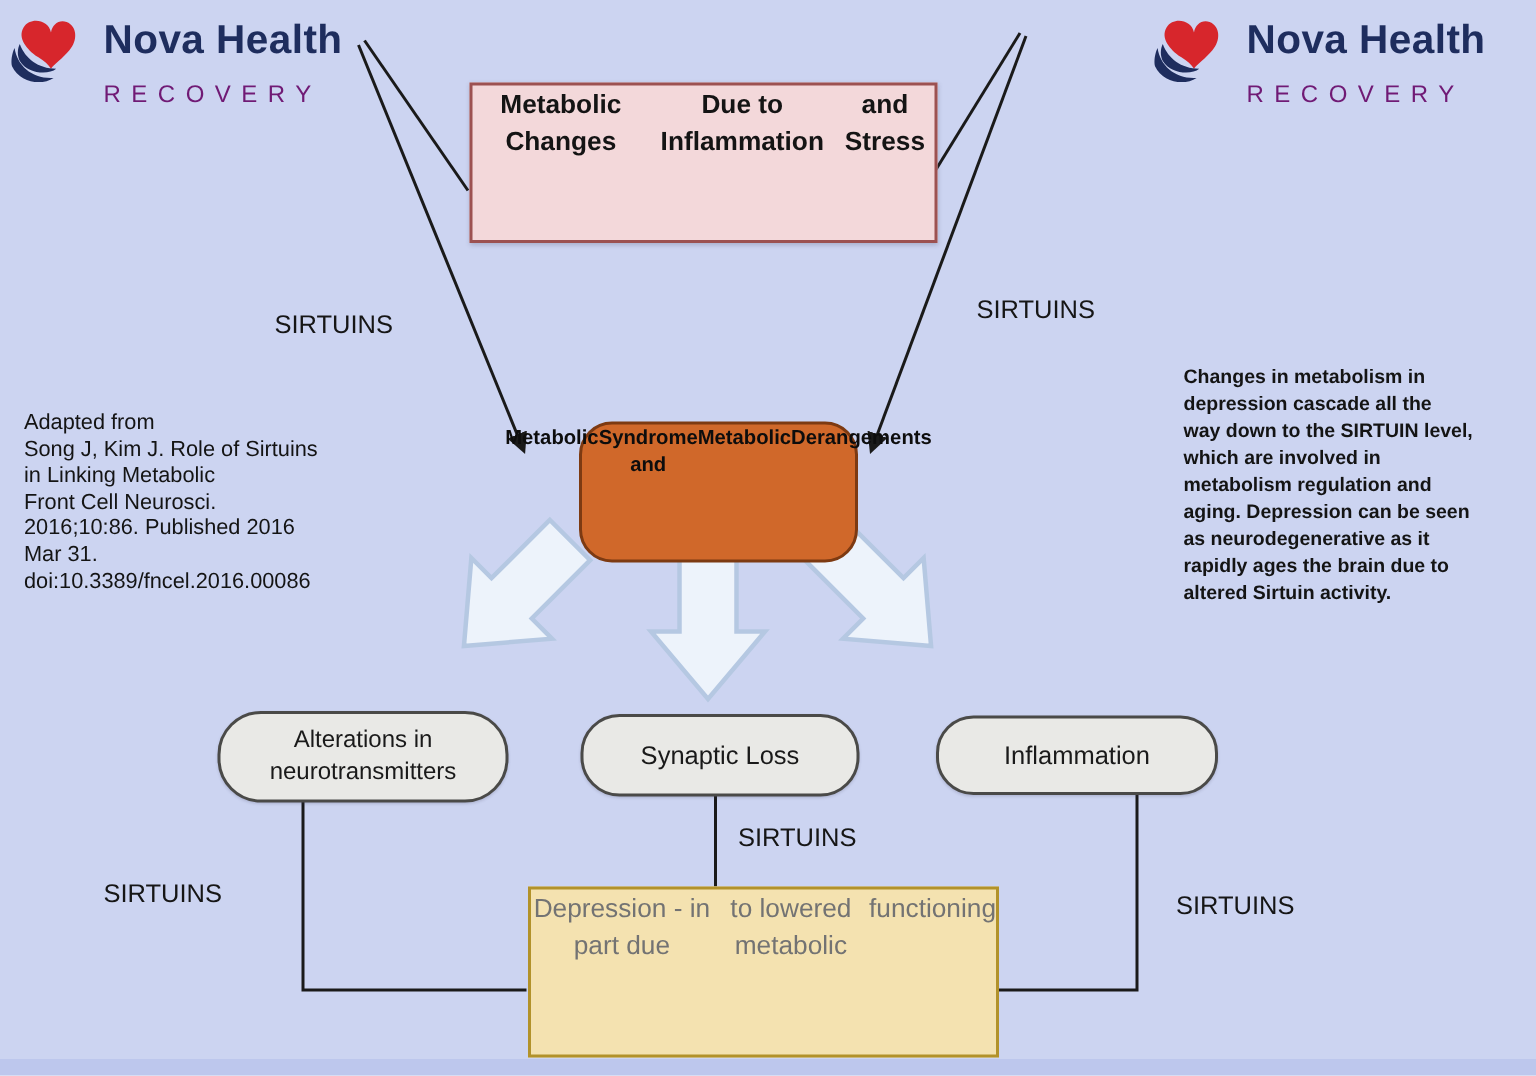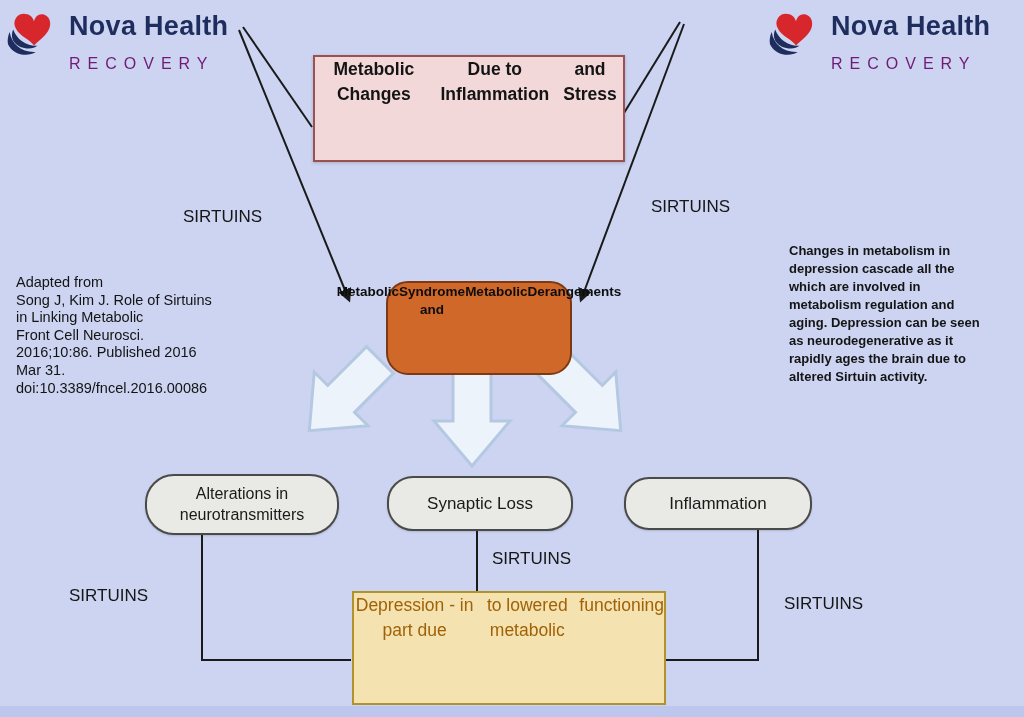--- a/index.html
+++ b/index.html
@@ -18,21 +18,21 @@
   .logo-title{font-size:27px;font-weight:bold;color:#1e2d5e;letter-spacing:.3px;line-height:1.05;margin-top:6px;}
   .logo-subtitle{font-size:16px;color:#701a75;letter-spacing:7px;margin-top:15px;}
 
   
   .box{position:absolute;display:flex;justify-content:center;text-align:center;}
   .pink-box{left:313px;top:55px;width:308px;height:103px;background:#f3d8da;border:2px solid #9c5151;
     font-weight:bold;font-size:17.5px;line-height:1.42;box-shadow:0 1px 3px rgba(60,60,90,.25);}
   .orange-box{left:386px;top:257px;width:182px;height:90px;background:#d0682a;border:2px solid #7d3a12;
     border-radius:22px;font-size:13.5px;font-weight:600;line-height:1.3;color:#0d0d0d;margin-top:24px;}
   .bottom-box{left:352px;top:591px;width:310px;height:110px;background:#f4e2b0;border:2px solid #b2922a;
-    font-size:17.5px;line-height:1.45;color:#a16207;}
+    font-size:17.5px;line-height:1.45;color:#737373;}
 
   
   .pill{position:absolute;background:#e9e9e6;border:2px solid #4a4a48;display:flex;flex-direction:column;
     justify-content:center;align-items:center;text-align:center;color:#1a1a1a;box-shadow:0 1px 2px rgba(60,60,90,.2);}
   .pill-left{left:145px;top:474px;width:190px;height:57px;border-radius:29px;font-size:16px;line-height:1.3;}
   .pill-center{left:387px;top:476px;width:182px;height:51px;border-radius:26px;font-size:17px;}
   .pill-right{left:624px;top:477px;width:184px;height:49px;border-radius:25px;font-size:17px;}
 
   
   .sirtuins{position:absolute;font-size:17px;color:#161616;}
@@ -124,20 +124,21 @@
       <div>in Linking Metabolic</div>
       <div>Front Cell Neurosci.</div>
       <div>2016;10:86. Published 2016</div>
       <div>Mar 31.</div>
       <div>doi:10.3389/fncel.2016.00086</div>
     </div>
 
   <div class="side-note">
       <div>Changes in metabolism in</div>
       <div>depression cascade all the</div>
+      <div>way down to the SIRTUIN level,</div>
       <div>which are involved in</div>
       <div>metabolism regulation and</div>
       <div>aging. Depression can be seen</div>
       <div>as neurodegenerative as it</div>
       <div>rapidly ages the brain due to</div>
       <div>altered Sirtuin activity.</div>
     </div>
 
   <div class="pill pill-left">
       <div>Alterations in</div>

